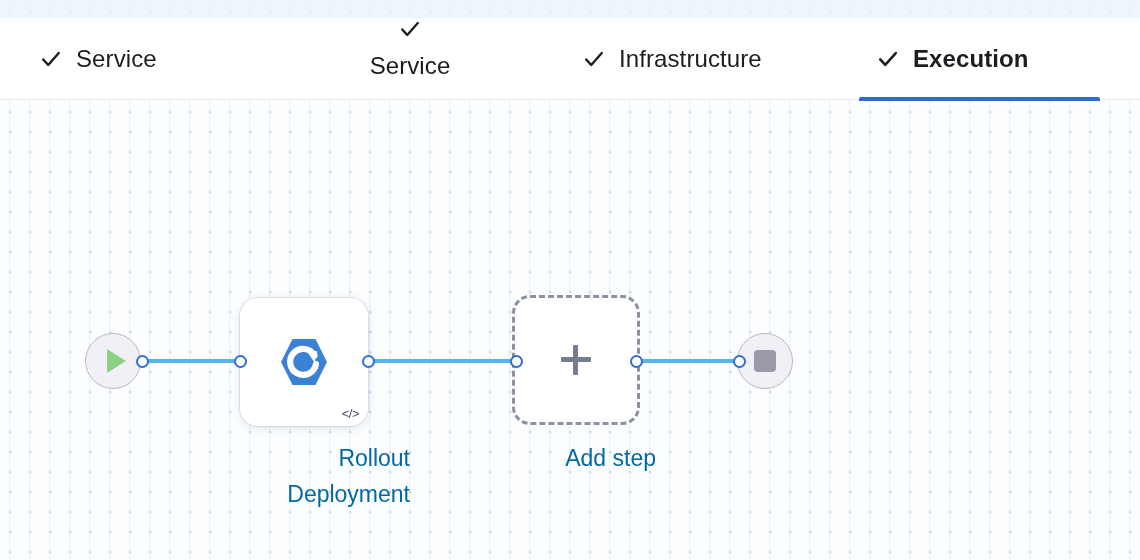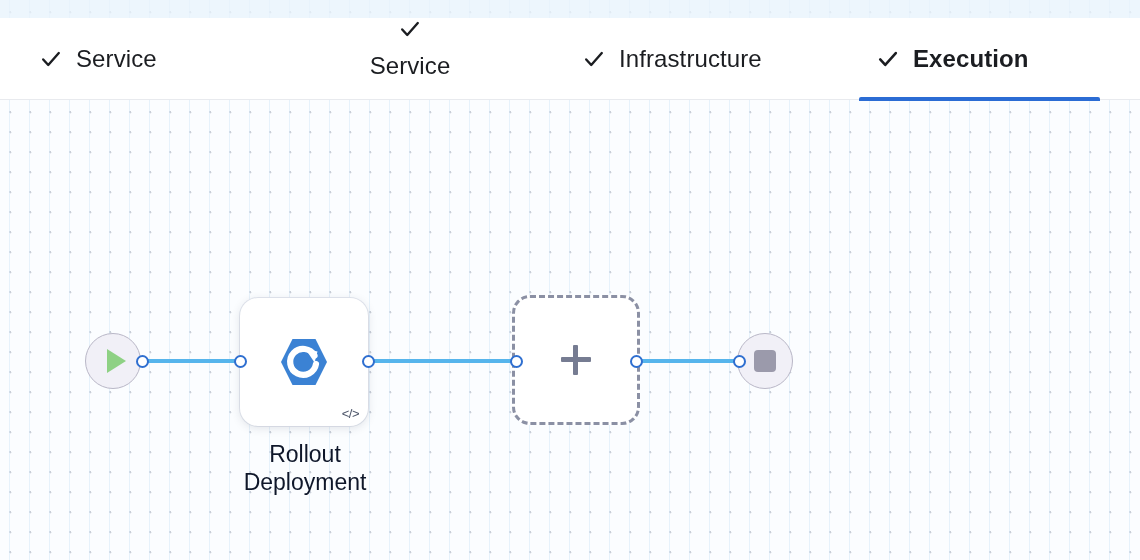--- a/index.html
+++ b/index.html
@@ -190,24 +190,24 @@
     bottom: 6px;
     font-size: 13px;
     line-height: 1;
     color: #4c5569;
     font-family: "Liberation Sans", sans-serif;
     letter-spacing: -0.5px;
   }
 
   .node-label {
     position: absolute;
-    text-align: center;
-    color: #0f172a;
+    text-align: right;
+    color: #0369a1;
     font-size: 23px;
-    line-height: 28px;
+    line-height: 36px;
     white-space: pre-line;
   }
   #label-rollout { left: 200px; top: 340px; width: 210px; }
   #label-addstep { left: 496px; top: 340px; width: 160px; }
 
   
   .add-node {
     position: absolute;
     left: 512px;
     top: 195px;
@@ -326,20 +326,21 @@
       <span class="code-badge">&lt;/&gt;</span>
     </div>
 
     <div class="node-label" id="label-rollout">Rollout
 Deployment</div>
 
     <div class="add-node">
       <span class="plus-glyph"></span>
     </div>
 
+    <div class="node-label" id="label-addstep">Add step</div>
 
     <div class="term-node" id="node-stop">
       <span class="stop-glyph"></span>
     </div>
 
     <div class="handle" style="left:136px; top:255px;"></div>
     <div class="handle" style="left:234px; top:255px;"></div>
     <div class="handle" style="left:362px; top:255px;"></div>
     <div class="handle" style="left:510px; top:255px;"></div>
     <div class="handle" style="left:630px; top:255px;"></div>

